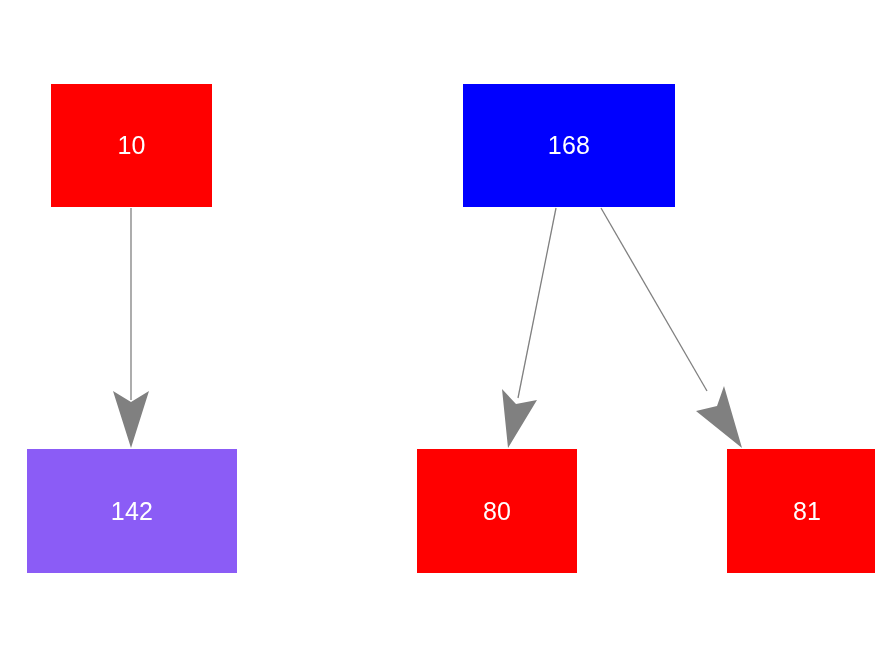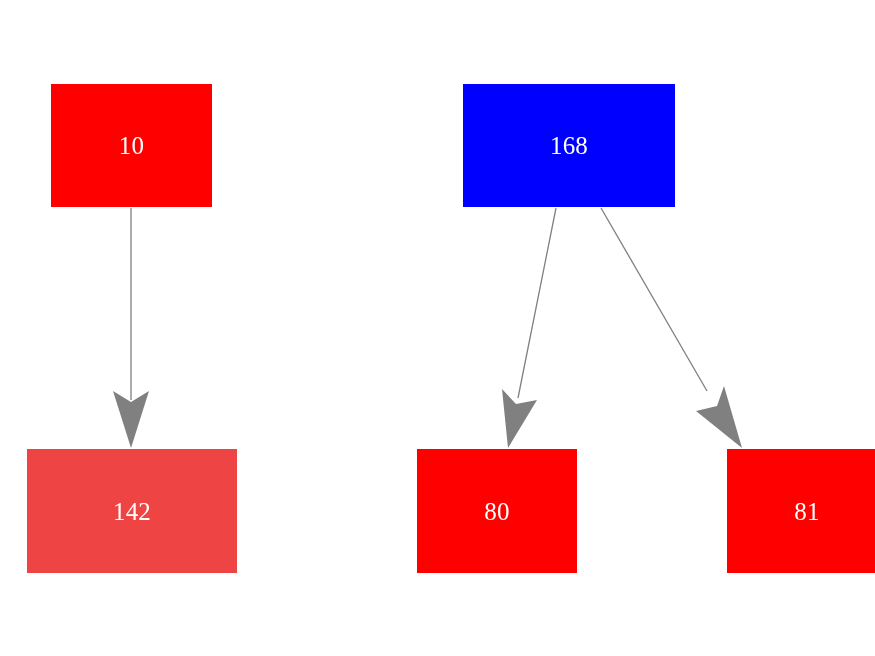--- a/index.html
+++ b/index.html
@@ -28,21 +28,21 @@
     height: 656px;
     pointer-events: none;
   }
   .node {
     position: absolute;
     box-sizing: border-box;
     display: flex;
     align-items: center;
     justify-content: center;
     color: #ffffff;
-    font-family: Liberation Serif, serif;
+    font-family: Liberation Sans, sans-serif;
     font-size: 25px;
     font-weight: 400;
     line-height: 1;
     letter-spacing: 0.2px;
     user-select: none;
   }
   .node-label {
     display: block;
     text-align: center;
     color: #ffffff;
@@ -72,21 +72,21 @@
   </svg>
 
   <div class="node" style="left:51px; top:84px; width:161px; height:123px; background:#ff0000;">
     <span class="node-label">10</span>
   </div>
 
   <div class="node" style="left:463px; top:84px; width:212px; height:123px; background:#0000ff;">
     <span class="node-label">168</span>
   </div>
 
-  <div class="node" style="left:27px; top:449px; width:210px; height:124px; background:#ef4444;">
+  <div class="node" style="left:27px; top:449px; width:210px; height:124px; background:#8b5cf6;">
     <span class="node-label">142</span>
   </div>
 
   <div class="node" style="left:417px; top:449px; width:160px; height:124px; background:#ff0000;">
     <span class="node-label">80</span>
   </div>
 
   <div class="node" style="left:690px; top:449px; width:160px; height:124px; background:#ff0000;margin-left:37px;">
     <span class="node-label">81</span>
   </div>

